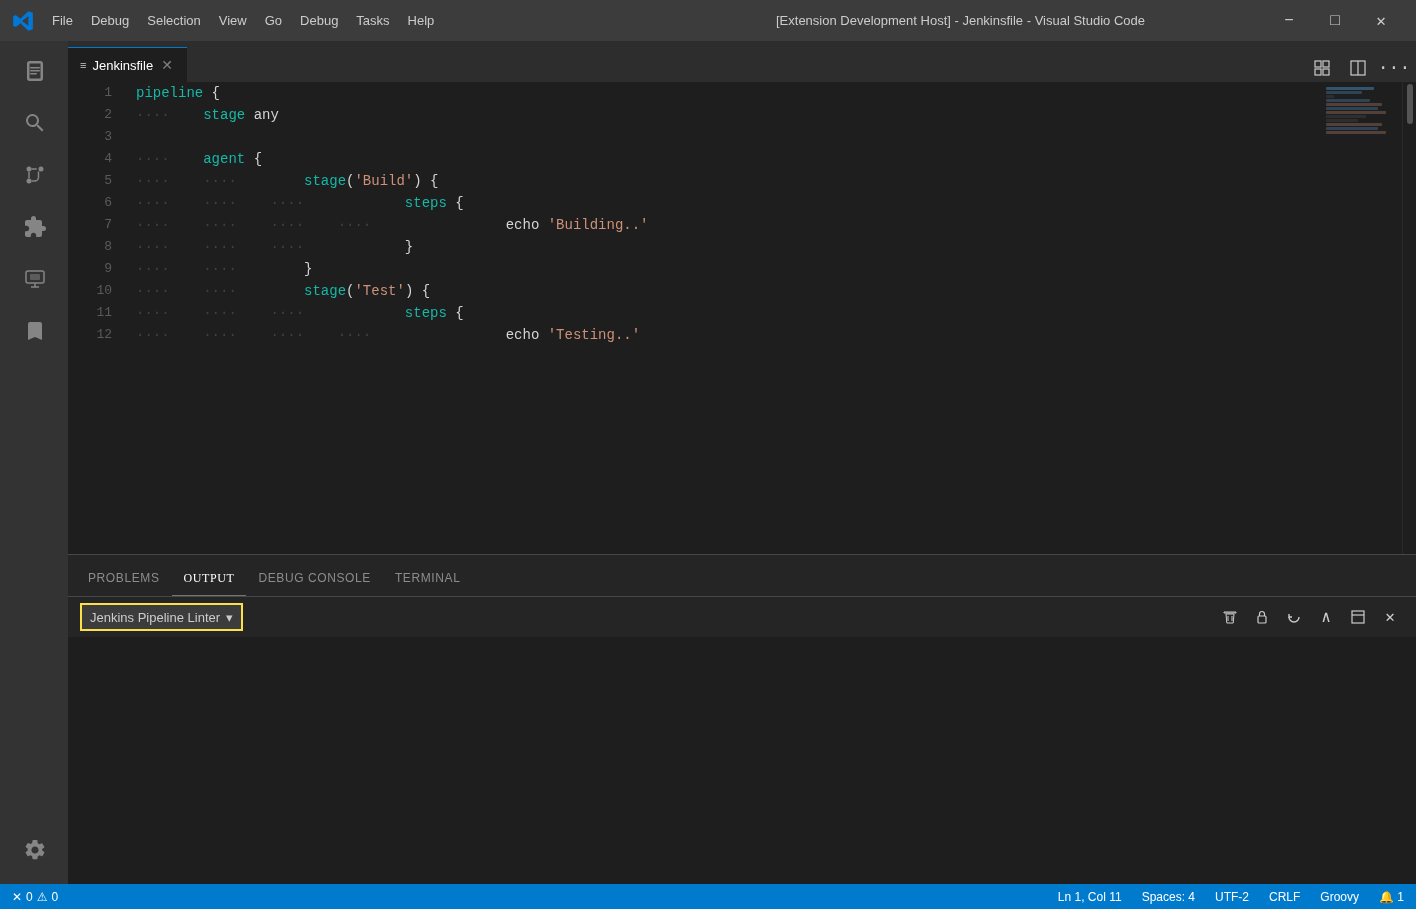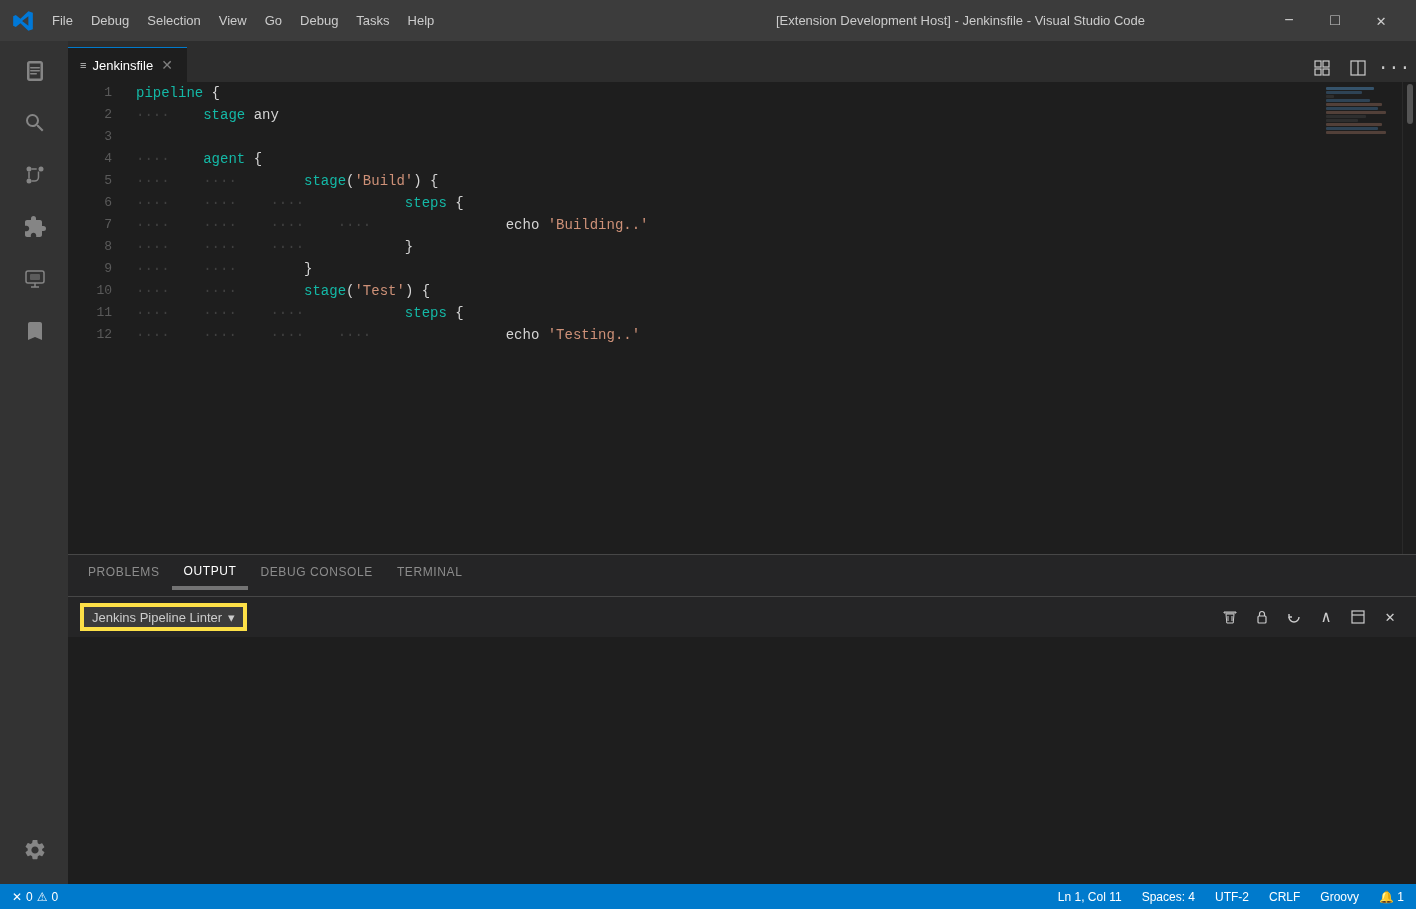--- a/index.html
+++ b/index.html
@@ -45,25 +45,25 @@
     .kw { color: #14b8a6; }
     .str { color: #ce9178; }
     .plain { color: #d4d4d4; }
 
     
     #right-scrollbar { width: 14px; background: #1e1e1e; position: relative; flex-shrink: 0; border-left: 1px solid #2a2a2a; }
     .scrollbar-thumb { width: 6px; height: 40px; background: #555; margin: 2px auto; border-radius: 3px; }
 
     
     #bottom-panel { height: 330px; background: #1e1e1e; border-top: 1px solid #474747; display: flex; flex-direction: column; flex-shrink: 0; }
-    #panel-tabs { height: 41px; background: #252526; display: flex; padding: 0 8px; flex-shrink: 0; }
+    #panel-tabs { height: 41px; background: #252526; display: flex; align-items: flex-end; padding: 0 8px; flex-shrink: 0; }
     .panel-tab { padding: 0 12px; height: 35px; display: flex; align-items: center; color: #8c8c8c; font-size: 12px; cursor: pointer; font-family: -apple-system, BlinkMacSystemFont, 'Segoe UI', sans-serif; border-bottom: 1px solid transparent; letter-spacing: 0.05em; text-transform: uppercase; }
-    .panel-tab.active { color: #ffffff; border-bottom: 4px solid #737373; }
+    .panel-tab.active { color: #ffffff; border-bottom: 1px solid #737373; font-family: Liberation Serif, serif; }
     #output-header { height: 41px; background: #252526; display: flex; align-items: center; padding: 0 12px; gap: 8px; flex-shrink: 0; border-top: 1px solid #474747; }
-    .output-select { background: #3c3c3c; border: 4px solid #fde047; color: #cccccc; padding: 2px 8px; font-size: 13px; height: 28px; display: flex; align-items: center; gap: 6px; cursor: pointer; font-family: -apple-system, BlinkMacSystemFont, 'Segoe UI', sans-serif; }
+    .output-select { background: #3c3c3c; border: 2px solid #fde047; color: #cccccc; padding: 2px 8px; font-size: 13px; height: 28px; display: flex; align-items: center; gap: 6px; cursor: pointer; font-family: -apple-system, BlinkMacSystemFont, 'Segoe UI', sans-serif; }
     .output-select .arrow { color: #cccccc; }
     #output-actions { margin-left: auto; display: flex; align-items: center; gap: 4px; }
     .output-action-btn { width: 28px; height: 28px; display: flex; align-items: center; justify-content: center; cursor: pointer; color: #cccccc; font-size: 16px; border-radius: 3px; }
     #output-content { flex: 1; background: #1e1e1e; overflow: auto; }
     
     
     #statusbar { height: 25px; background: #007acc; display: flex; align-items: center; padding: 0 8px; font-size: 12px; color: #ffffff; flex-shrink: 0; font-family: -apple-system, BlinkMacSystemFont, 'Segoe UI', sans-serif; }
     .status-left { display: flex; align-items: center; gap: 8px; }
     .status-right { margin-left: auto; display: flex; align-items: center; gap: 12px; }
     .status-item { display: flex; align-items: center; gap: 4px; cursor: pointer; padding: 0 4px; height: 25px; }

